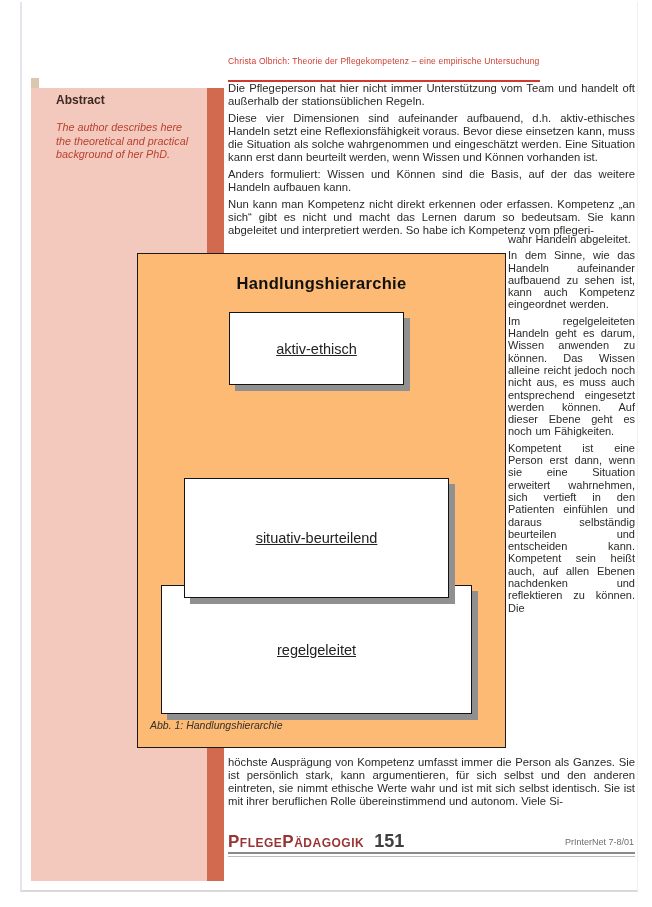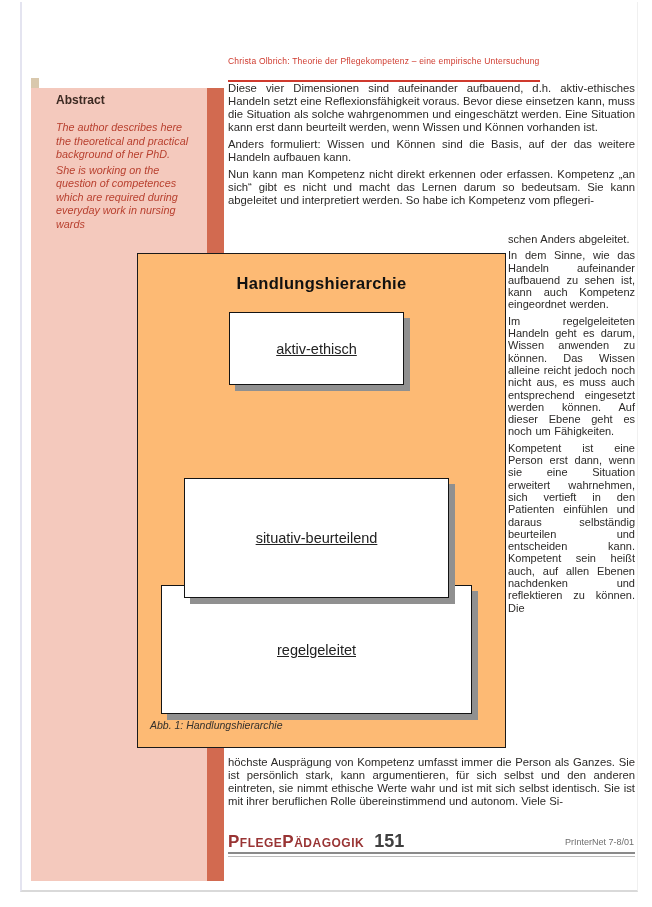--- a/index.html
+++ b/index.html
@@ -93,34 +93,34 @@
 <div class="scan-frame"></div>
 <div class="scan-artifact"></div>
 
 <div class="accent-panel"></div>
 <div class="accent-bar"></div>
 
 <div class="abstract">
   <div class="abstract-title">Abstract</div>
   <div class="abstract-text">
     <p>The author describes here the theoretical and practical background of her PhD.</p>
-    <p>She is working on the question of competences which are required during everyday work in nursing wards</p>
   </div>
 </div>
 
 <div class="running-head">Christa Olbrich: Theorie der Pflegekompetenz – eine empirische Untersuchung</div>
 
 <div class="text-top">
+  <p>Die Pflegeperson hat hier nicht immer Unterstützung vom Team und handelt oft außerhalb der stationsüblichen Regeln.</p>
   <p>Diese vier Dimensionen sind aufeinander aufbauend, d.h. aktiv-ethisches Handeln setzt eine Reflexionsfähigkeit voraus. Bevor diese einsetzen kann, muss die Situation als solche wahrgenommen und eingeschätzt werden. Eine Situation kann erst dann beurteilt werden, wenn Wissen und Können vorhanden ist.</p>
   <p>Anders formuliert: Wissen und Können sind die Basis, auf der das weitere Handeln aufbauen kann.</p>
   <p>Nun kann man Kompetenz nicht direkt erkennen oder erfassen. Kompetenz „an sich“ gibt es nicht und macht das Lernen darum so bedeutsam. Sie kann abgeleitet und interpretiert werden. So habe ich Kompetenz vom pflegeri-</p>
 </div>
 
 <div class="narrow-col">
-  <p>schen Anders abgeleitet.</p>
+  <p>wahr Handeln abgeleitet.</p>
   <p>In dem Sinne, wie das Handeln aufeinander aufbauend zu sehen ist, kann auch Kompetenz eingeordnet werden.</p>
   <p>Im regelgeleiteten Handeln geht es darum, Wissen anwenden zu können. Das Wissen alleine reicht jedoch noch nicht aus, es muss auch entsprechend eingesetzt werden können. Auf dieser Ebene geht es noch um Fähigkeiten.</p>
   <p>Kompetent ist eine Person erst dann, wenn sie eine Situation erweitert wahrnehmen, sich vertieft in den Patienten einfühlen und daraus selbständig beurteilen und entscheiden kann. Kompetent sein heißt auch, auf allen Ebenen nachdenken und reflektieren zu können. Die</p>
 </div>
 
 <div class="text-bottom">
   <p>höchste Ausprägung von Kompetenz umfasst immer die Person als Ganzes. Sie ist persönlich stark, kann argumentieren, für sich selbst und den anderen eintreten, sie nimmt ethische Werte wahr und ist mit sich selbst identisch. Sie ist mit ihrer beruflichen Rolle übereinstimmend und autonom. Viele Si-</p>
 </div>
 
 <div class="figure-panel">

